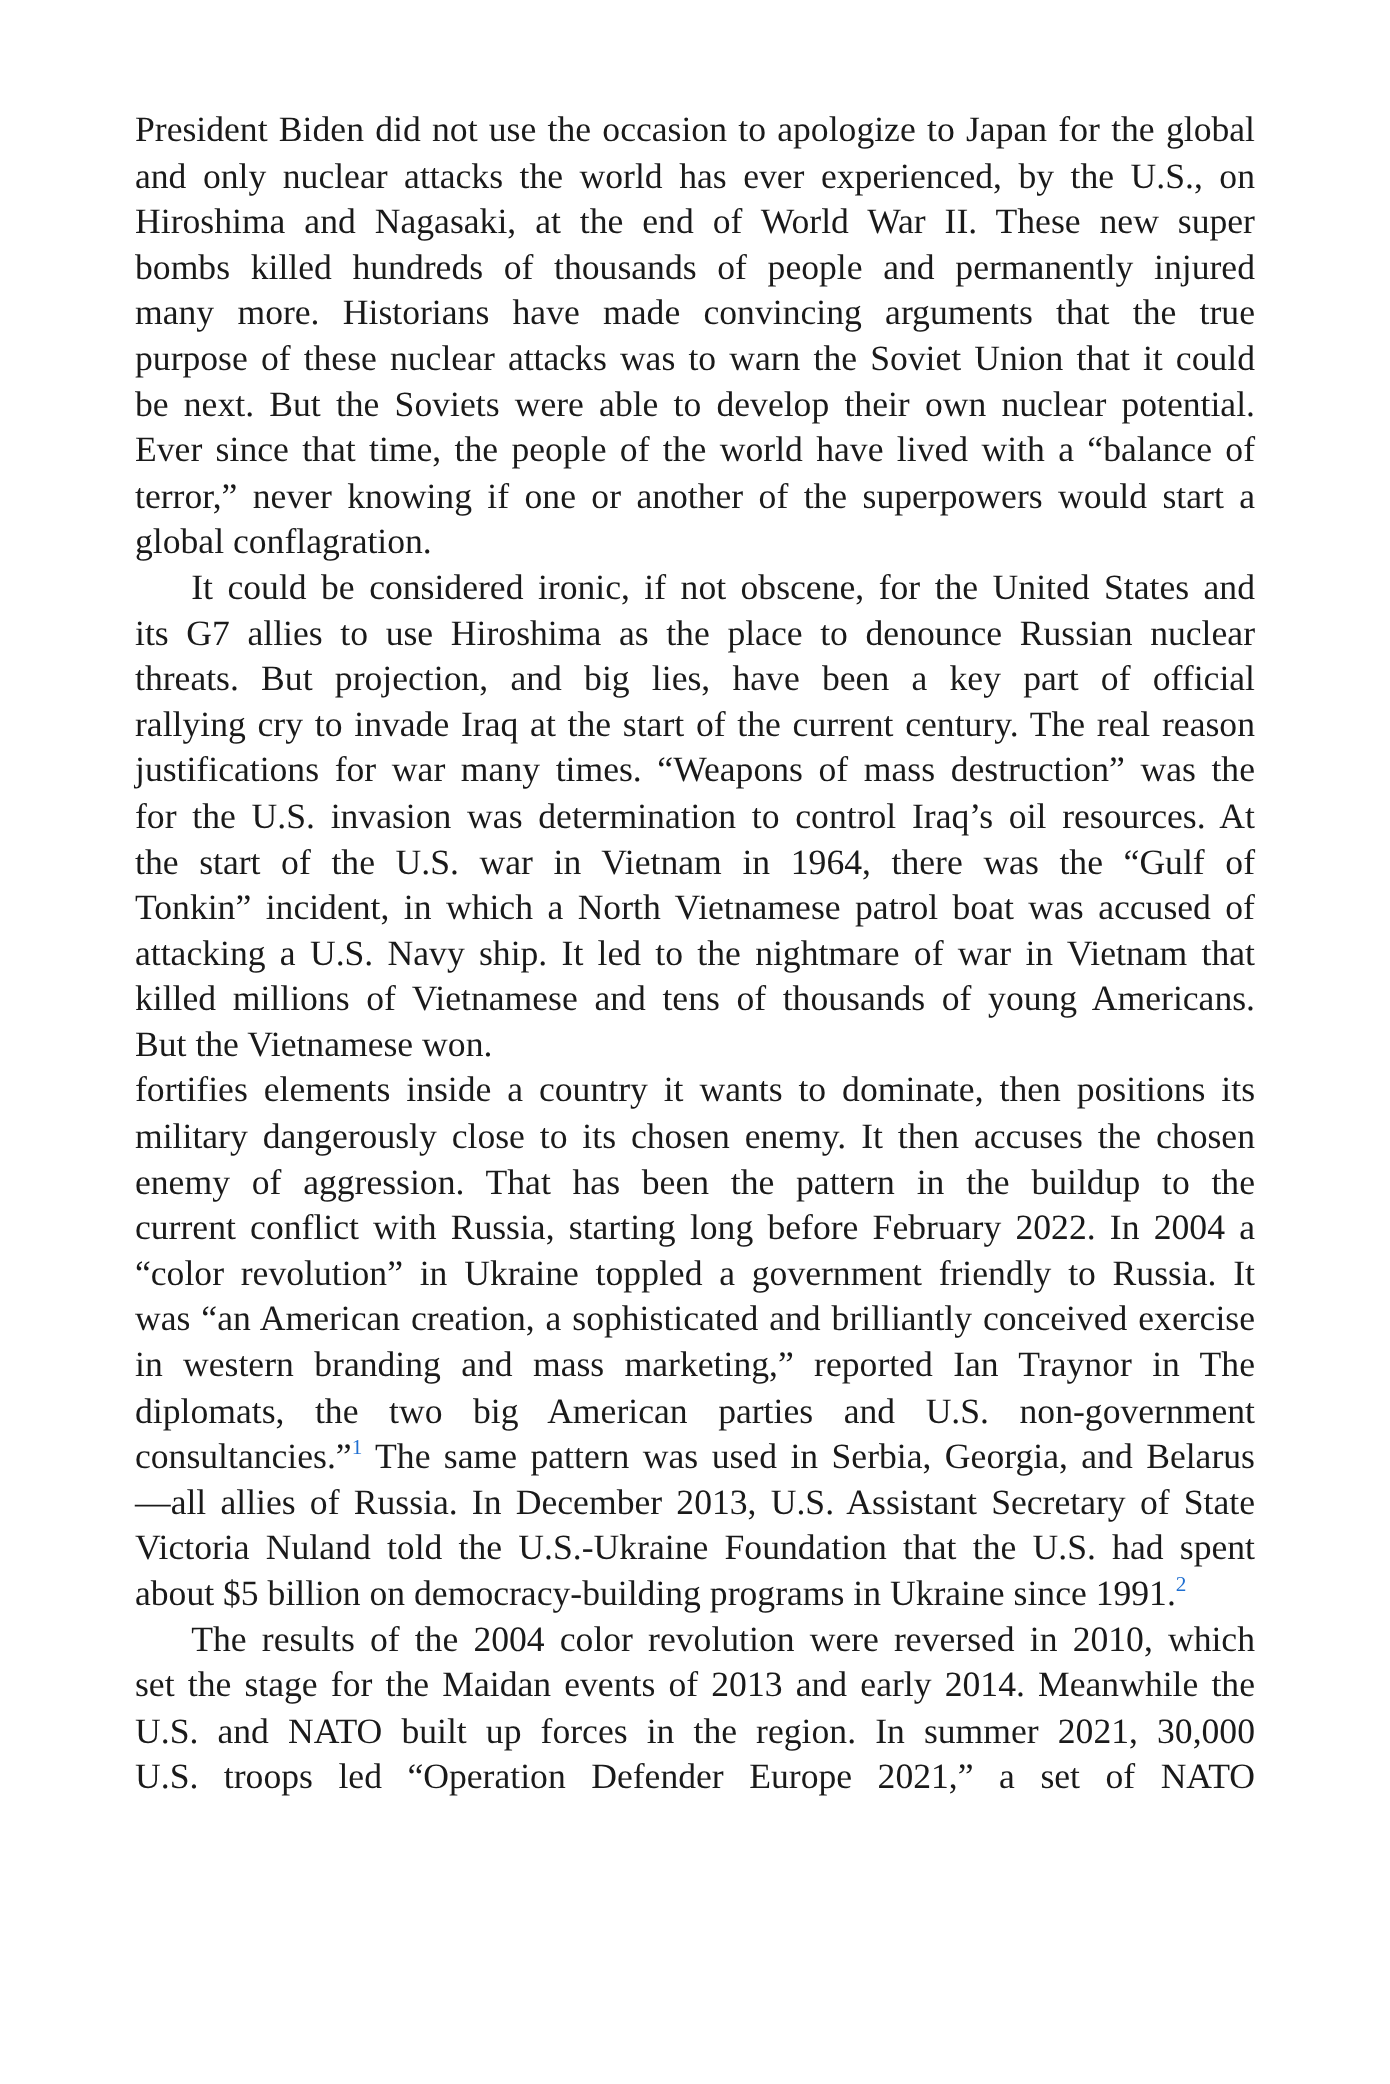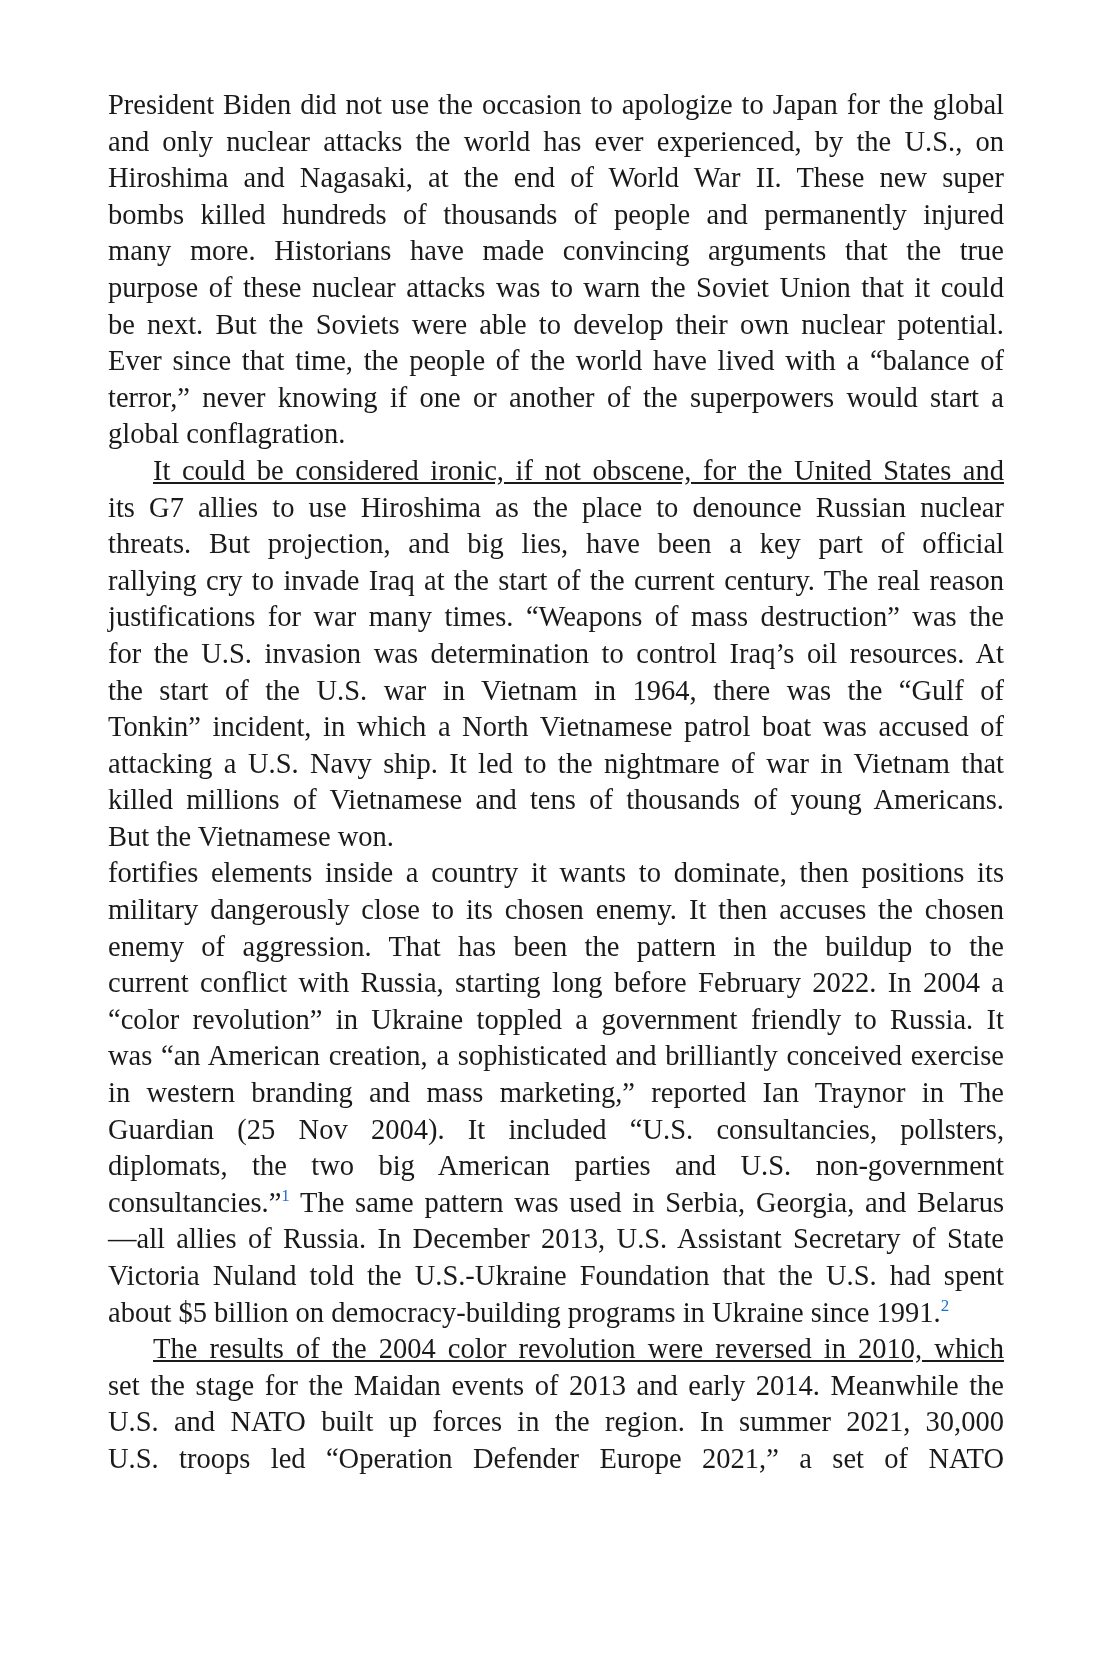--- a/index.html
+++ b/index.html
@@ -7,21 +7,21 @@
   .page {
     position: absolute; left: 108px; top: 87px; width: 896px;
     font-family: "Liberation Serif", "DejaVu Serif", serif;
     font-size: 28.5px; color: #1a1a1a;
   }
   .line {
     display: block; height: 36.6px; line-height: 36.6px;
     white-space: nowrap; text-align: justify; text-align-last: justify;
   }
   .line.last { text-align-last: left; }
-  .line.indent { padding-left: 45px; text-decoration: underline; }
+  .line.indent { padding-left: 45px; }
   .fn { color: #1f6fd1; font-size: 17px; vertical-align: 11px; line-height: 0; }
   .it { }
 </style>
 </head>
 <body>
 
 <div class="page">
 
   <div>
     <span class="line">President Biden did not use the occasion to apologize to Japan for the global</span>
@@ -51,21 +51,20 @@
   </div>
 
   <div>
     <span class="line">fortifies elements inside a country it wants to dominate, then positions its</span>
     <span class="line">military dangerously close to its chosen enemy. It then accuses the chosen</span>
     <span class="line">enemy of aggression. That has been the pattern in the buildup to the</span>
     <span class="line">current conflict with Russia, starting long before February 2022. In 2004 a</span>
     <span class="line">“color revolution” in Ukraine toppled a government friendly to Russia. It</span>
     <span class="line">was “an American creation, a sophisticated and brilliantly conceived exercise</span>
     <span class="line"><span>in western branding and mass marketing,” reported Ian Traynor in</span> <span class="it">The</span></span>
-    <span class="line"><span class="it">Guardian</span> <span>(25 Nov 2004). It included “U.S. consultancies, pollsters,</span></span>
     <span class="line">diplomats, the two big American parties and U.S. non-government</span>
     <span class="line"><span>consultancies.”</span><sup class="fn">1</sup> <span>The same pattern was used in Serbia, Georgia, and Belarus</span></span>
     <span class="line">—all allies of Russia. In December 2013, U.S. Assistant Secretary of State</span>
     <span class="line">Victoria Nuland told the U.S.-Ukraine Foundation that the U.S. had spent</span>
     <span class="line last"><span>about $5 billion on democracy-building programs in Ukraine since 1991.</span><sup class="fn">2</sup></span>
   </div>
 
   <div>
     <span class="line indent">The results of the 2004 color revolution were reversed in 2010, which</span>
     <span class="line">set the stage for the Maidan events of 2013 and early 2014. Meanwhile the</span>

